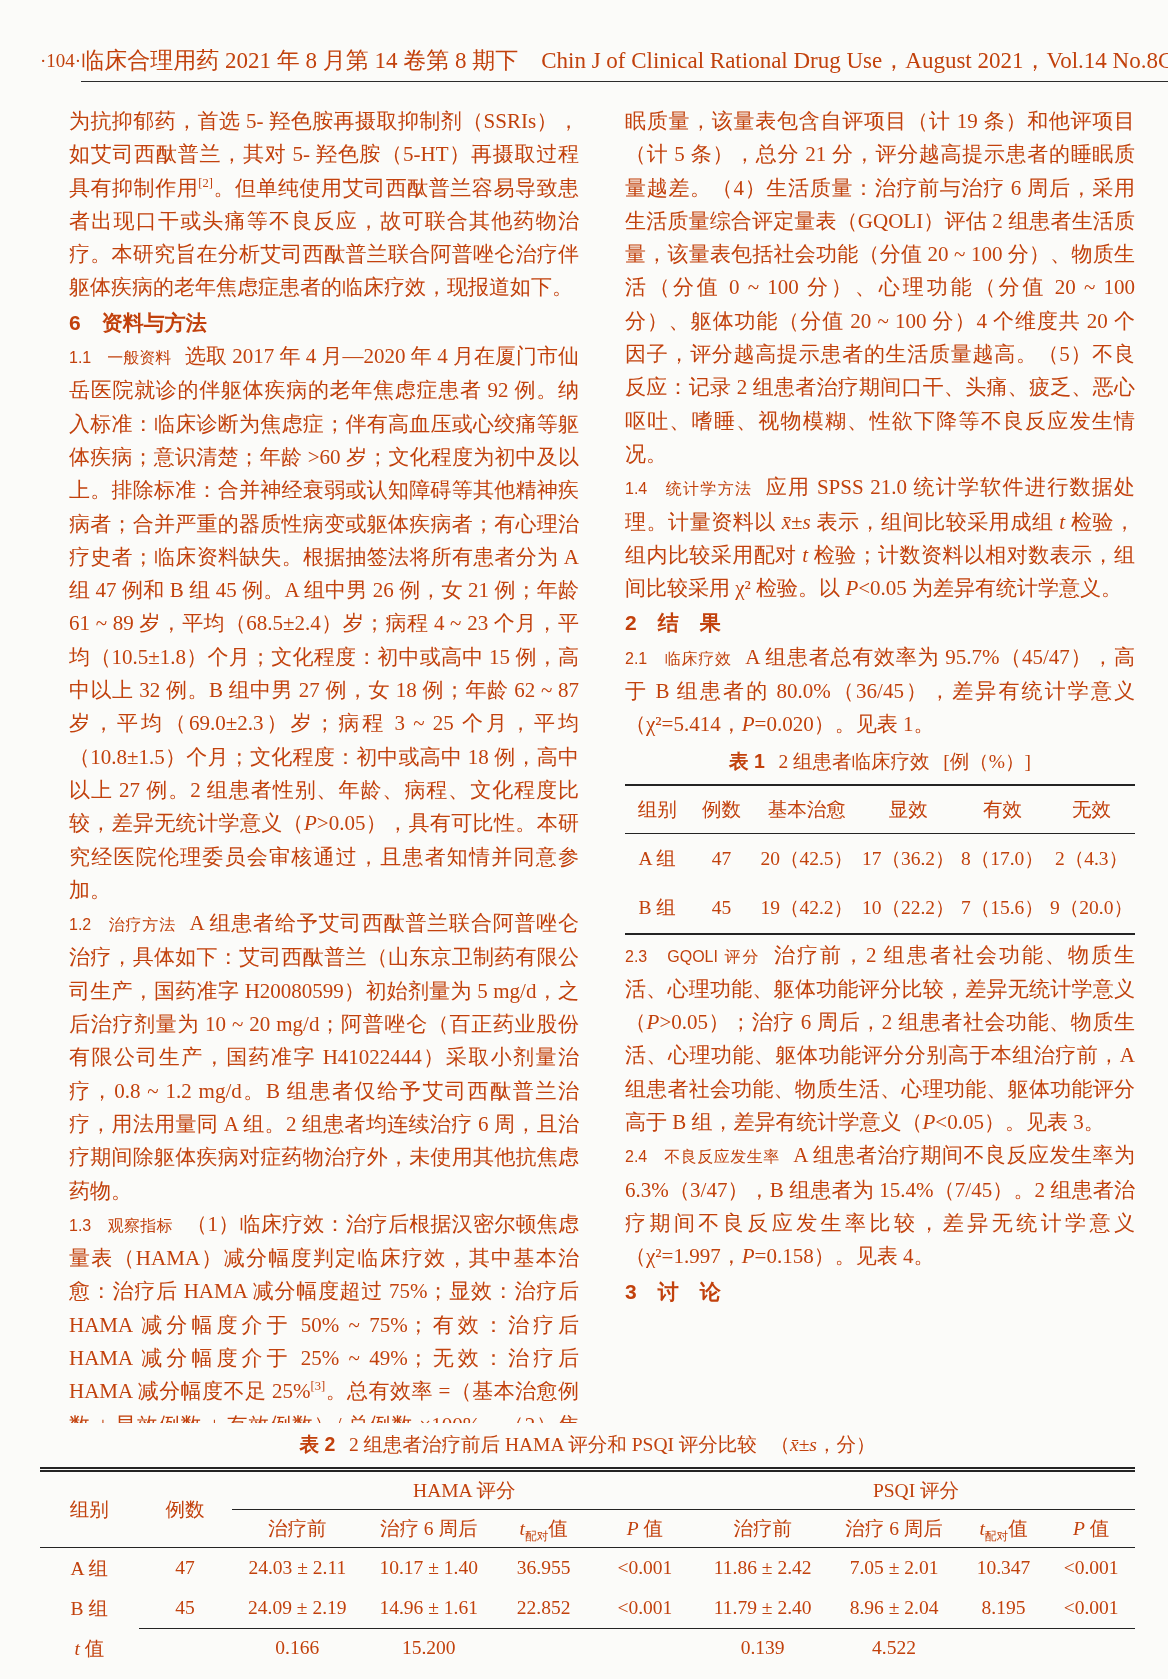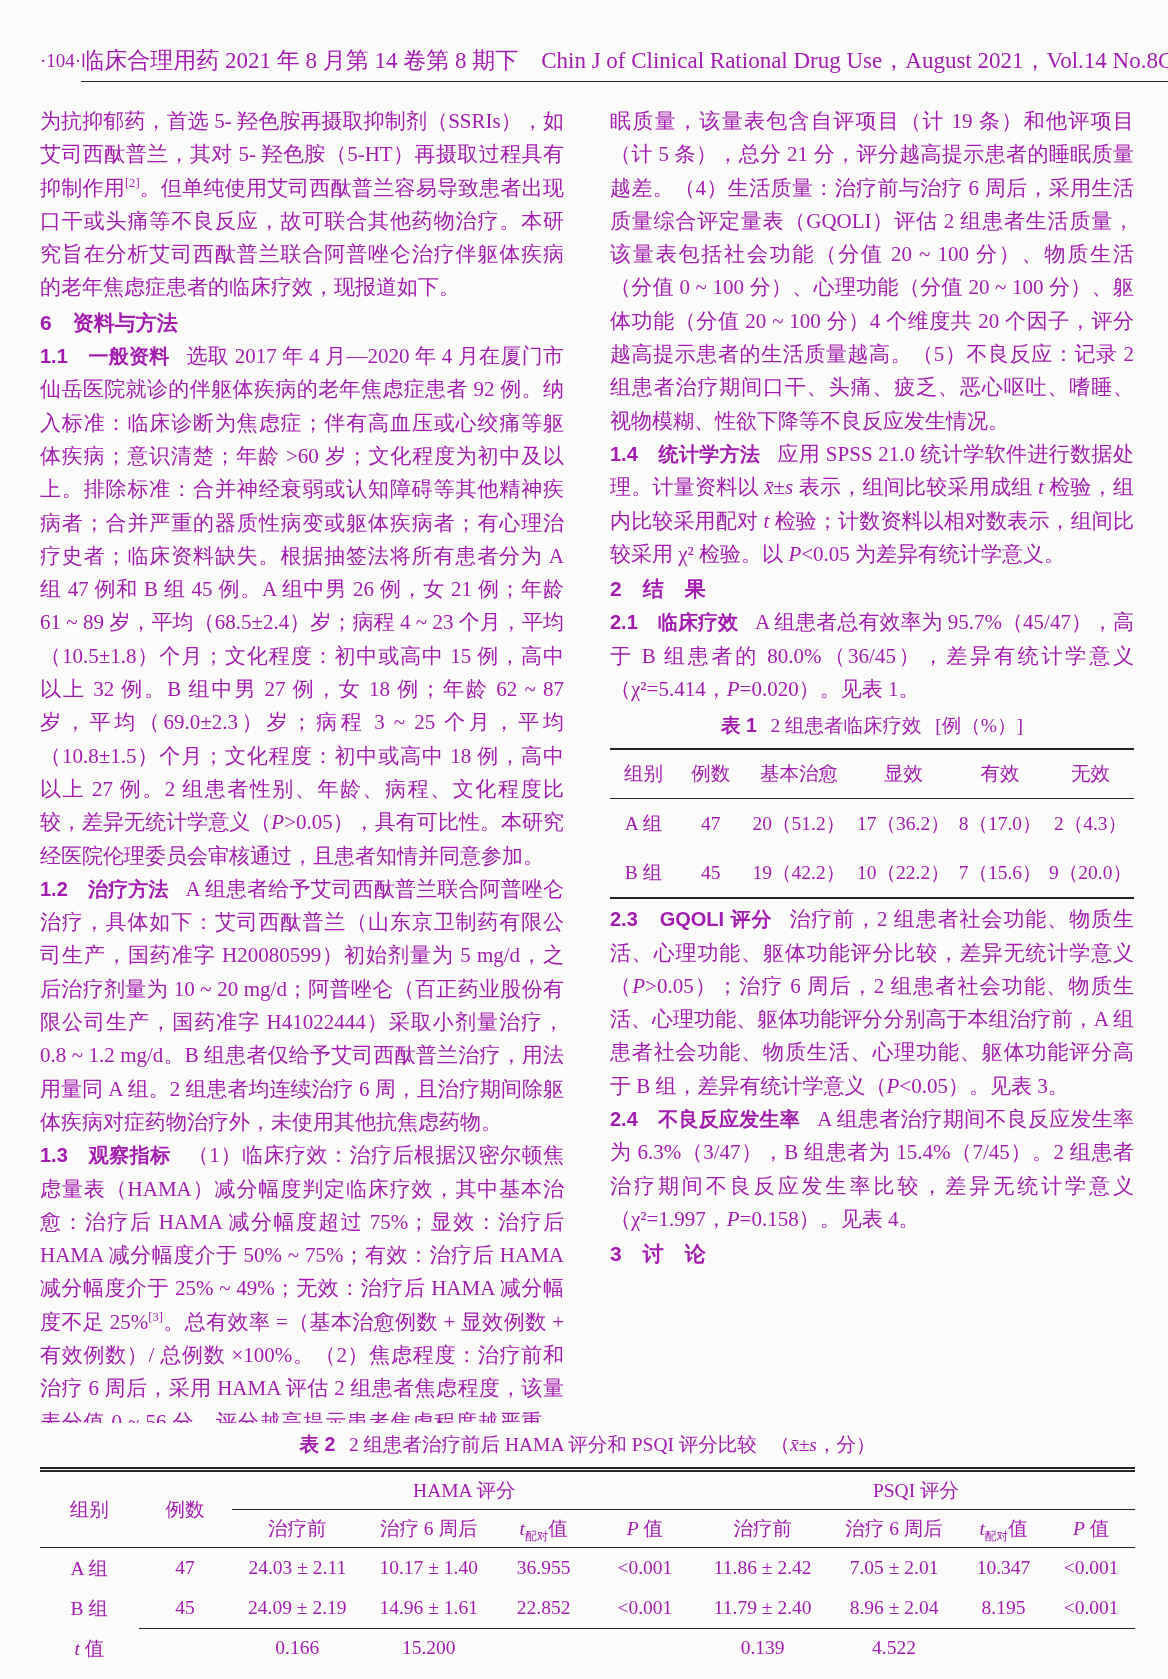--- a/index.html
+++ b/index.html
@@ -2,42 +2,42 @@
 <html lang="zh"><head>
 <meta charset="utf-8">
 <style>
   html,body{margin:0;padding:0;background:#e9e9e7;}
   .page{
     position:relative;
     width:1168px;height:1679px;
     box-sizing:border-box;
     padding:0 33px 0 40px;
     background:#fbfbf9;
-    color:#a21caf;
+    color:#c2410c;
     font-family:"Liberation Serif","DejaVu Serif",serif;
     overflow:hidden;
     margin:0 auto;
   }
   
   .page-header{display:flex;align-items:flex-end;padding-top:50px;}
   .page-number{font-size:19px;line-height:22px;padding-bottom:10px;}
   .journal-info{
     margin-left:auto;
     font-size:23px;line-height:22px;
     border-bottom:1.7px solid #2c2c2c;
     padding-bottom:9px;
     white-space:nowrap;
   }
   
-  .columns{display:flex;gap:46px;margin-top:23px;height:1318px;overflow:hidden;}
+  .columns{display:flex;gap:46px;margin-top:23px;height:1318px;overflow:hidden;margin-left:29px;}
   .col{width:524px;font-size:21px;line-height:33.3px;text-align:justify;text-justify:inter-ideograph;}
   .col p{margin:0;}
   .runin{
     font-family:"Liberation Sans","DejaVu Sans",sans-serif;
-    font-weight:700;font-size:20px;
+    font-weight:400;font-size:16px;
     margin-right:0.85em;
   }
   .sec-heading{
     font-family:"Liberation Sans","DejaVu Sans",sans-serif;
     font-weight:700;font-size:21px;line-height:33.3px;
     margin:1px 0;
   }
   sup{font-size:0.6em;line-height:0;vertical-align:super;}
   sub{font-size:0.6em;line-height:0;vertical-align:sub;}
   i{font-style:italic;}
@@ -105,21 +105,21 @@
               <th style="width:21%">基本治愈</th>
               <th style="width:19%">显效</th>
               <th style="width:18%">有效</th>
               <th style="width:16%">无效</th>
             </tr>
           </thead>
           <tbody>
             <tr>
               <td>A 组</td>
               <td>47</td>
-              <td>20（51.2）</td>
+              <td>20（42.5）</td>
               <td>17（36.2）</td>
               <td>8（17.0）</td>
               <td>2（4.3）</td>
             </tr>
             <tr>
               <td>B 组</td>
               <td>45</td>
               <td>19（42.2）</td>
               <td>10（22.2）</td>
               <td>7（15.6）</td>

